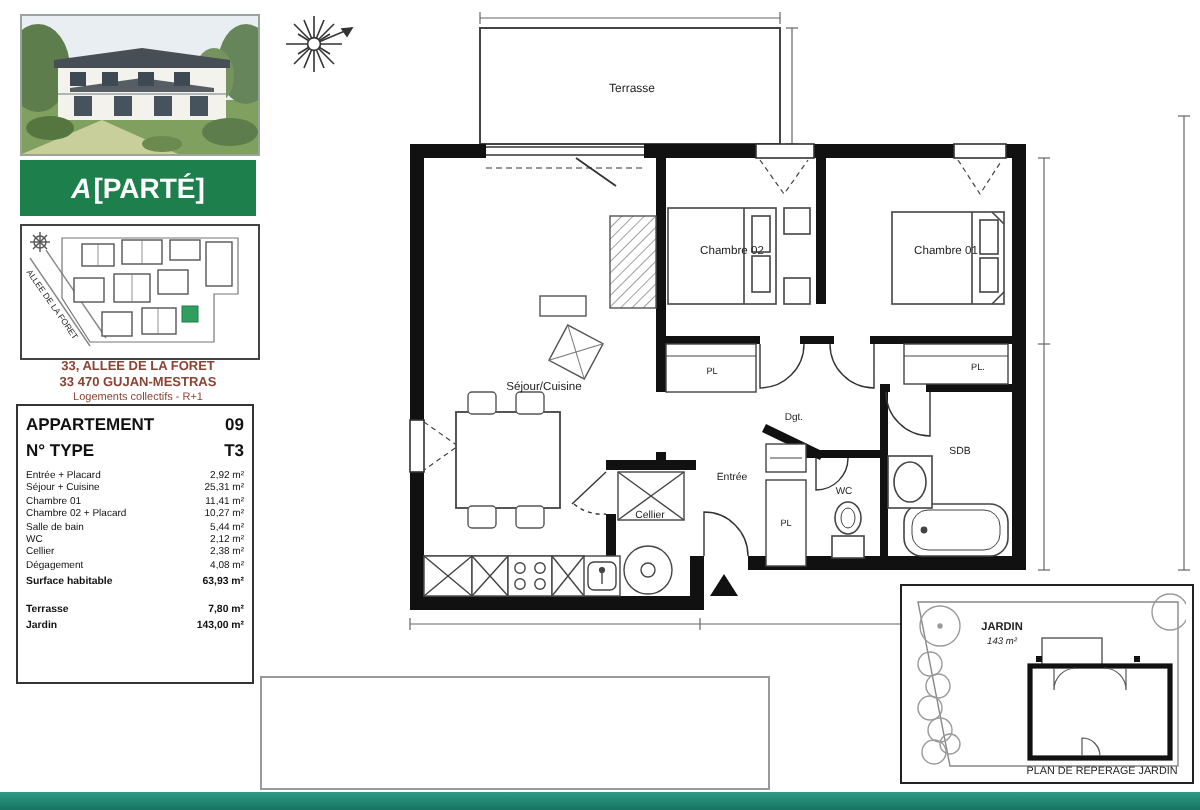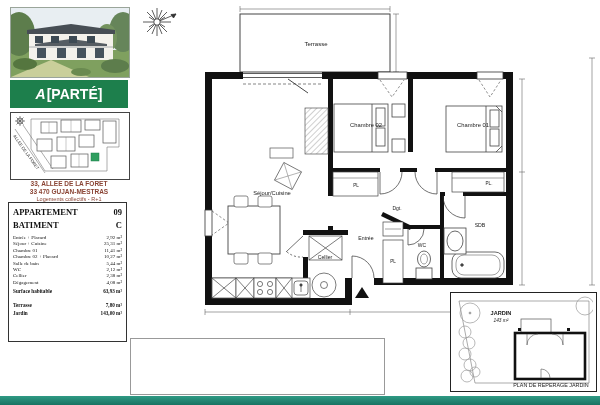--- a/index.html
+++ b/index.html
@@ -11,21 +11,21 @@
   .photo{left:10px;top:7px;width:118px;height:69px;border:1px solid #9aa59a;overflow:hidden;}
   .banner{left:10px;top:80px;width:118px;height:28px;background:#1d7f4c;display:flex;
           align-items:center;justify-content:center;color:#fff;font-weight:bold;font-size:14px;}
   .banner .pfx{font-style:italic;margin-right:1px;}
   .siteplan{left:10px;top:112px;width:118px;height:66px;border:1px solid #444;background:#fff;}
   .address{left:4px;top:180px;width:130px;text-align:center;color:#8a4434;line-height:1.25;}
   .address .a1,.address .a2{font-size:6.5px;font-weight:bold;}
   .address .a3{font-size:5.5px;}
   .infobox{left:8px;top:202px;width:119px;height:140px;border:1px solid #333;background:#fff;
            padding:3px 4px 0 4px;box-sizing:border-box;}
-  .trow{display:flex;justify-content:space-between;align-items:center;font-family:Liberation Serif, serif;}
+  .trow{display:flex;justify-content:space-between;align-items:center;}
   .trow.h{font-size:8.5px;font-weight:bold;line-height:13px;}
   .trow.s{font-size:5px;line-height:6.4px;}
   .trow.t{font-size:5.2px;font-weight:bold;line-height:8px;margin-top:1px;}
   .trow.x{font-size:5.2px;font-weight:bold;line-height:8px;}
   .gap6{height:6px;}
   .gap3{height:3px;}
 
   
   .notesbox{left:130px;top:338px;width:253px;height:55px;border:1px solid #999;}
   .jardinbox{left:450px;top:292px;width:145px;height:98px;border:1.5px solid #222;background:#fff;}
@@ -113,22 +113,22 @@
     <div class="a2">33 470 GUJAN-MESTRAS</div>
     <div class="a3">Logements collectifs - R+1</div>
   </div>
 
   <div class="abs infobox">
     <div class="trow h">
       <span>APPARTEMENT</span>
       <span>09</span>
     </div>
     <div class="trow h">
-      <span>BATIMENT</span>
-      <span>C</span>
+      <span>N° TYPE</span>
+      <span>T3</span>
     </div>
     <div class="gap3"></div>
     <div class="trow s">
       <span>Entrée + Placard</span>
         <span>2,92 m²</span>
     </div>
     <div class="trow s">
       <span>Séjour + Cuisine</span>
         <span>25,31 m²</span>
     </div>

